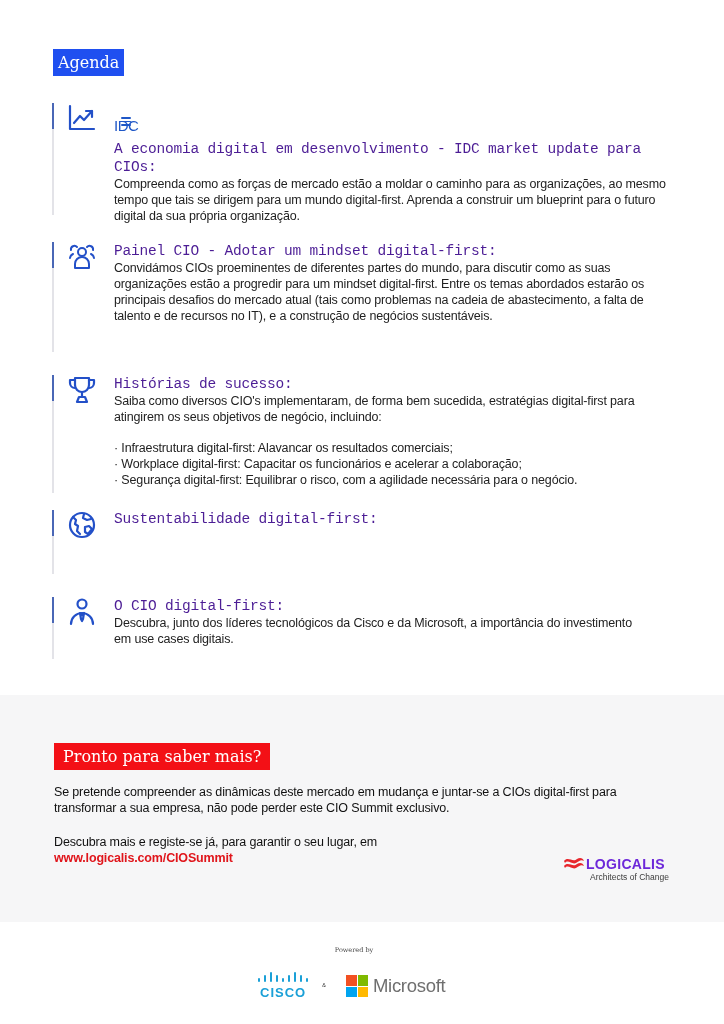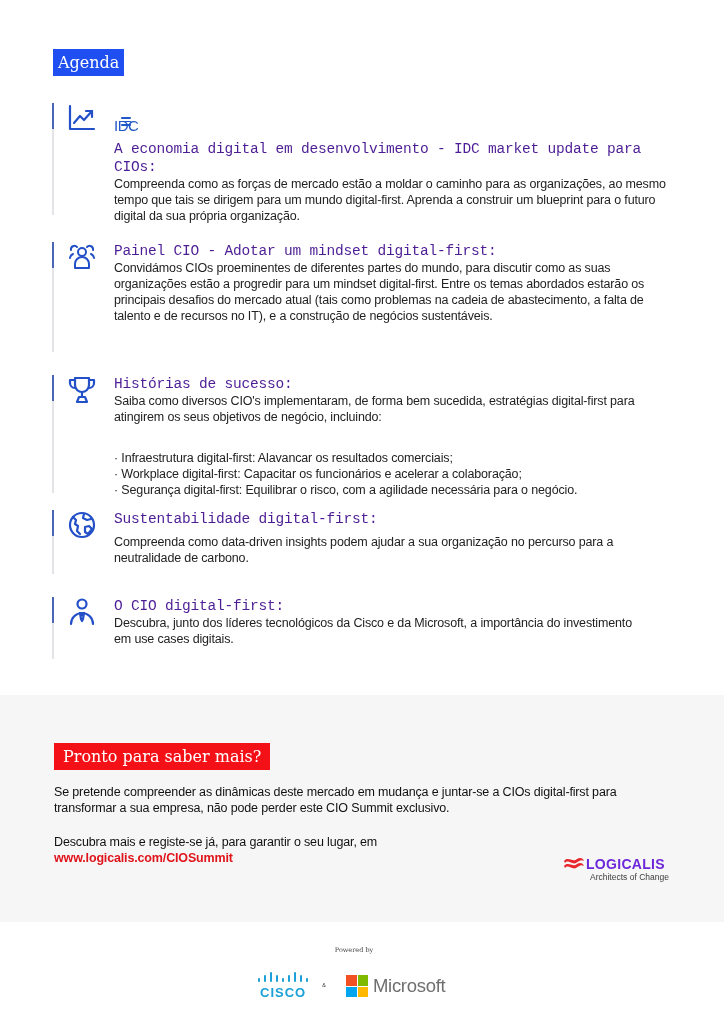--- a/index.html
+++ b/index.html
@@ -22,21 +22,21 @@
   .item .icon { position: absolute; left: 15px; top: 0; width: 30px; height: 30px; }
   .item .icon svg { width: 30px; height: 30px; }
   .item .content { position: absolute; left: 62px; top: 0; right: 0; }
   .item h3 {
     font-family: Liberation Mono, monospace; font-weight: normal; font-size: 14.5px;
     line-height: 18px; color: #4c1d95; letter-spacing: -0.2px;
   }
   .item p {
     font-size: 12.5px; line-height: 16px; color: #222; letter-spacing: -0.15px;
   }
-  .item ul { list-style: none; margin-top: 25px; }
+  .item ul { list-style: none; margin-top: 15px; }
   .item li { font-size: 12.5px; line-height: 16px; color: #222; letter-spacing: -0.15px; }
 
   .idc-logo {
     font-family: "Liberation Sans", sans-serif; font-size: 15px; color: #1f57c7;
     letter-spacing: -0.5px; display: inline-flex; align-items: center; height: 18px; margin-bottom: 6px; flex-direction: column;
   }
   .idc-logo .lines { display: inline-block; width: 10px; height: 11px; margin-right: 1px; position: relative; }
   .idc-logo .lines i { position: absolute; left: 0; right: 0; height: 1.5px; background: #1f57c7; border-radius: 1px; }
 
   .cta-section {
@@ -156,21 +156,20 @@
   <div class="icon">
     <svg viewBox="0 0 30 30" fill="none" stroke="#2350c8" stroke-width="2.2" stroke-linecap="round" stroke-linejoin="round">
       <circle cx="15" cy="15" r="12"></circle>
       <path d="M6 7 L9 10 L8 14 L11 16 L10 21 L13 24"></path>
       <path d="M17 4 L16 8 L20 10 L24 9"></path>
       <path d="M18 17 L22 16 L25 19 L21 24 L18 22 Z"></path>
     </svg>
   </div>
   <div class="content">
     <h3>Sustentabilidade digital-first:</h3>
-    <p style="width:545px; margin-top:6px;">Compreenda como data-driven insights podem ajudar a sua organização no percurso para a neutralidade de carbono.</p>
   </div>
 </div>
 
 <div class="item" style="top:597px; height:62px;">
   <div class="bar"></div>
   <div class="icon">
     <svg viewBox="0 0 30 30" fill="none" stroke="#2350c8" stroke-width="2.2" stroke-linecap="round" stroke-linejoin="round">
       <circle cx="15" cy="7" r="4.5"></circle>
       <path d="M4 27 a11 11 0 0 1 22 0"></path>
       <path d="M13 16 L15 18 L17 16 L16 22 L15 24 L14 22 Z"></path>

